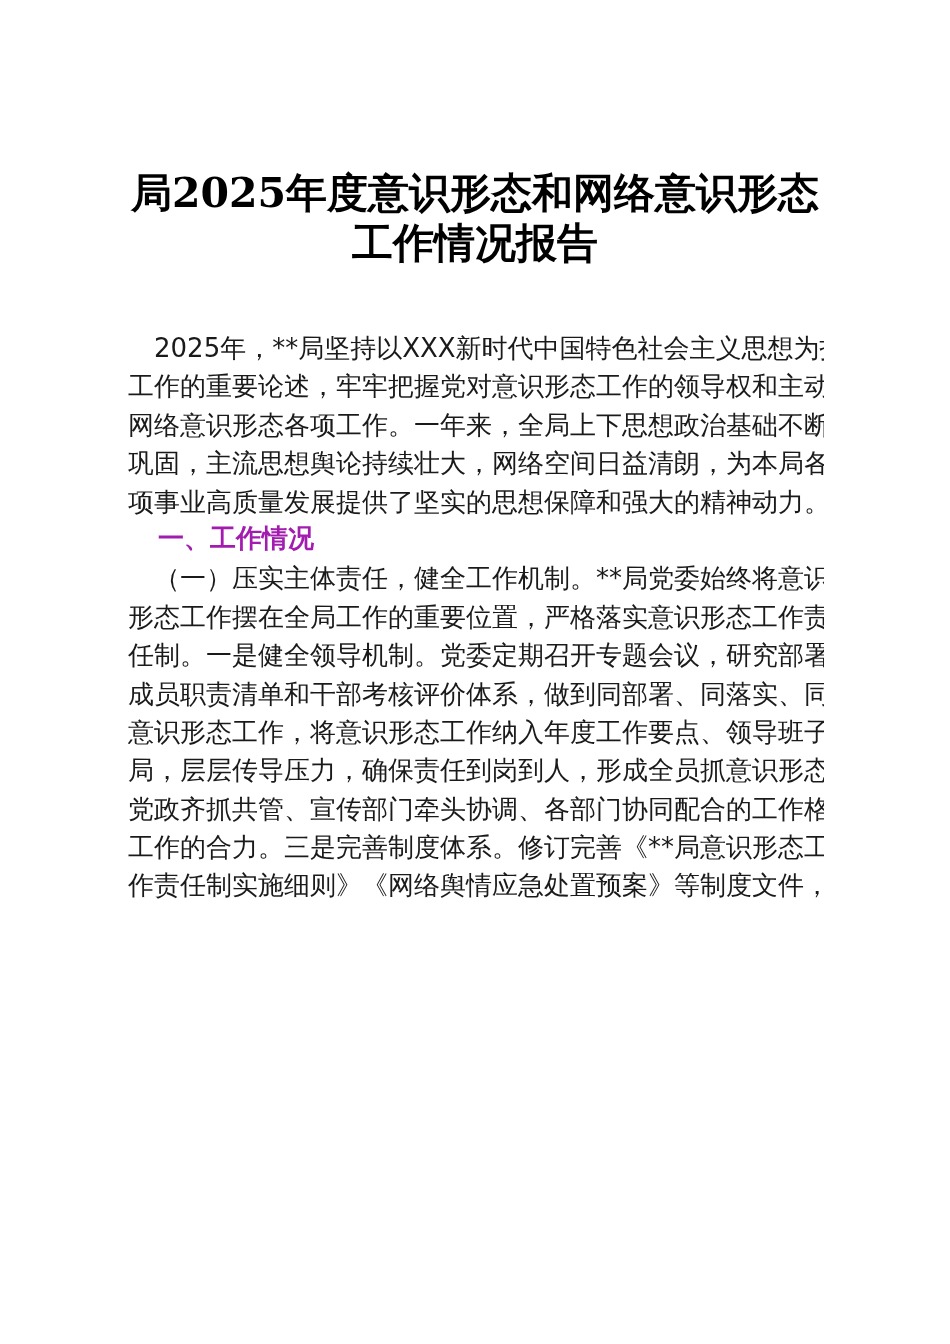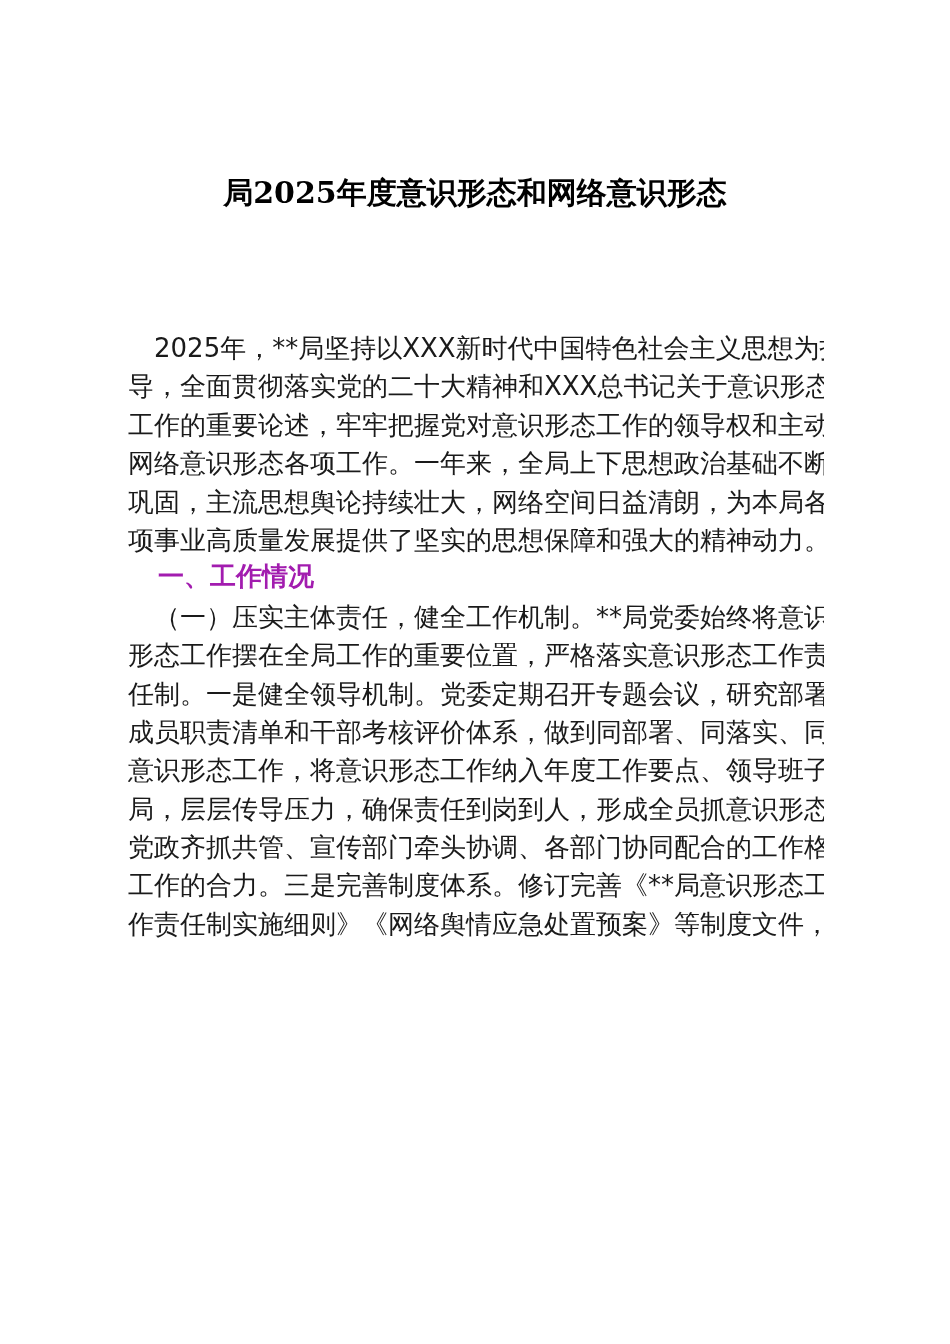--- a/index.html
+++ b/index.html
@@ -1,21 +1,21 @@
 <!DOCTYPE html>
 <html><head>
   <meta charset="utf-8">
   <style>
     html, body { margin: 0; padding: 0; background: #ffffff; }
     body { width: 950px; height: 1344px; position: relative; overflow: hidden; color: #111; }
     .page { position: absolute; left: 0; top: 0; width: 950px; height: 1344px; background: #fff; }
     .title {
       position: absolute; left: 0; width: 950px; text-align: center;
       font-family: "DejaVu Serif", "Liberation Serif", serif;
-      font-weight: bold; font-size: 30px; line-height: 50px; color: #000;
+      font-weight: bold; font-size: 41px; line-height: 50px; color: #000;
       letter-spacing: 0px;
     }
     .title.l1 { top: 168px; }
     .title.l2 { top: 218px; }
     .body {
       position: absolute; left: 128px; width: 696px;
       font-family: "DejaVu Sans", "Liberation Sans", sans-serif;
       font-size: 26px; line-height: 38.4px; color: #1a1a1a;
     }
     .line { height: 38.4px; white-space: nowrap; text-align: justify; text-align-last: justify; overflow: hidden; }
@@ -24,24 +24,24 @@
     .heading {
       font-family: Liberation Mono, monospace;
       font-weight: bold; padding-left: 30px; text-align-last: left; color: #a21caf;
     }
   </style>
 </head>
 <body>
 
 <div class="page">
   <div class="title l1">局2025年度意识形态和网络意识形态</div>
+  <div class="title l2">工作情况报告</div>
 
   <div class="body" style="top:329px;">
     <div class="line indent">2025年，**局坚持以XXX新时代中国特色社会主义思想为指</div>
-    <div class="line">导，全面贯彻落实党的二十大精神和XXX总书记关于意识形态</div>
     <div class="line">工作的重要论述，牢牢把握党对意识形态工作的领导权和主动</div>
     <div class="line">网络意识形态各项工作。一年来，全局上下思想政治基础不断</div>
     <div class="line">巩固，主流思想舆论持续壮大，网络空间日益清朗，为本局各</div>
     <div class="line">项事业高质量发展提供了坚实的思想保障和强大的精神动力。</div>
 
     <div class="line heading last">一、工作情况</div>
 
     <div class="line indent">（一）压实主体责任，健全工作机制。**局党委始终将意识</div>
     <div class="line">形态工作摆在全局工作的重要位置，严格落实意识形态工作责</div>
     <div class="line">任制。一是健全领导机制。党委定期召开专题会议，研究部署</div>

